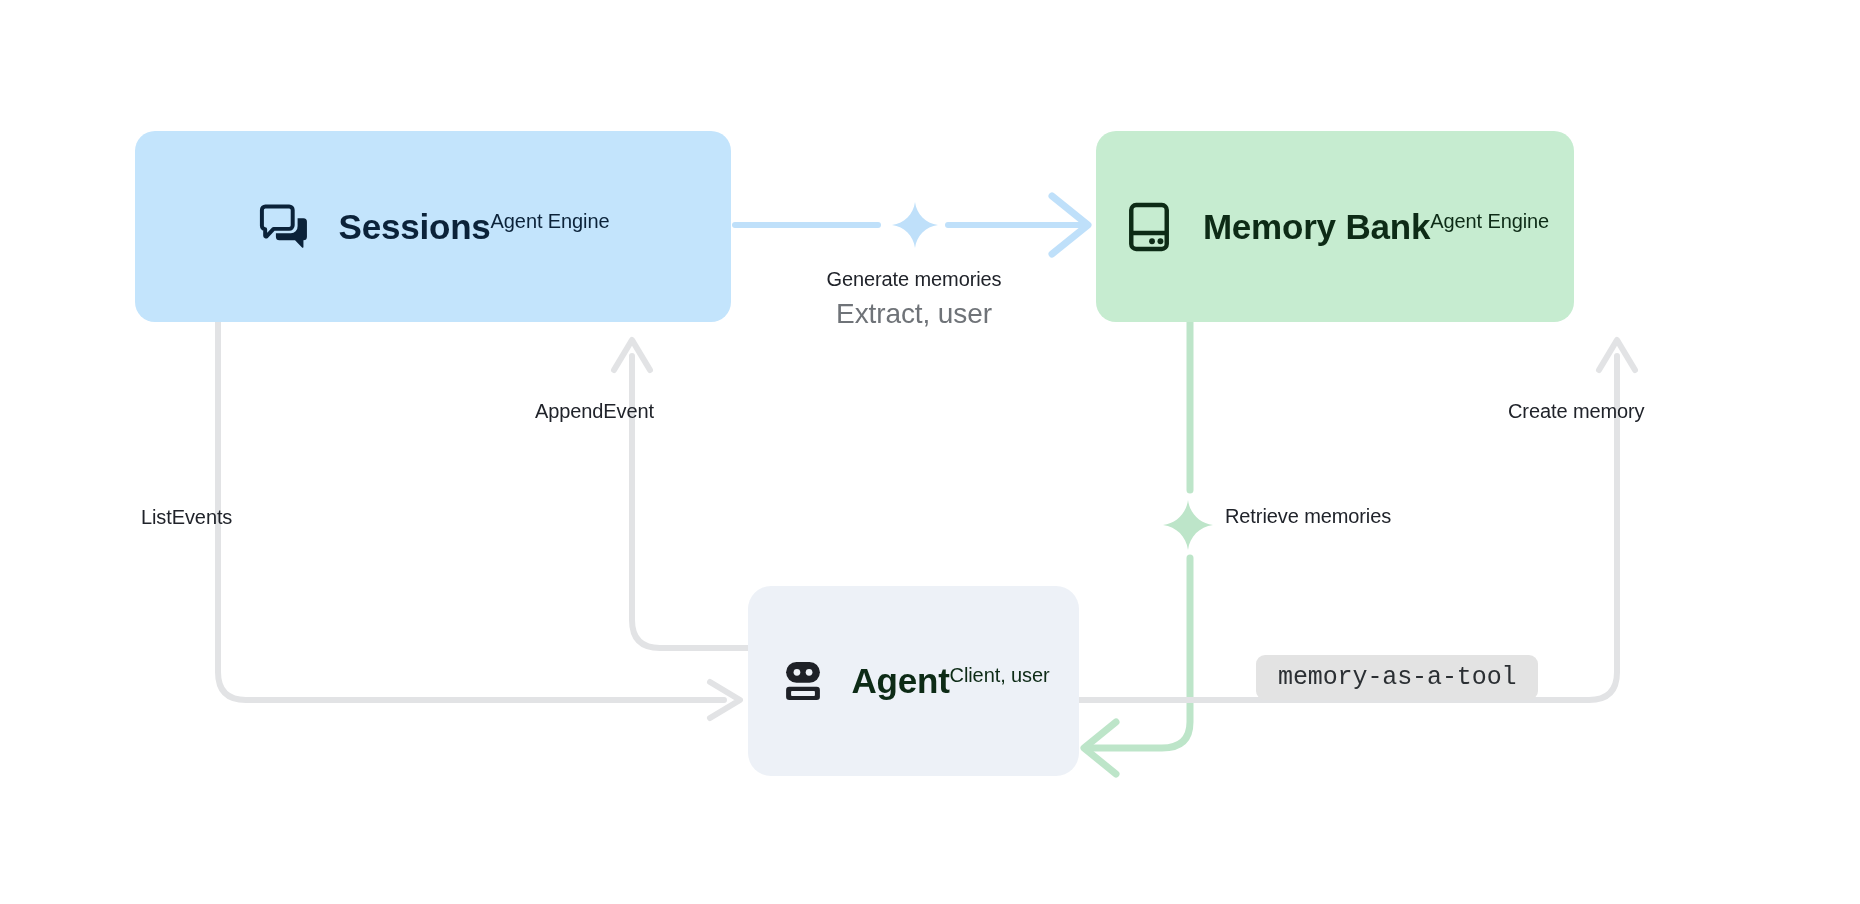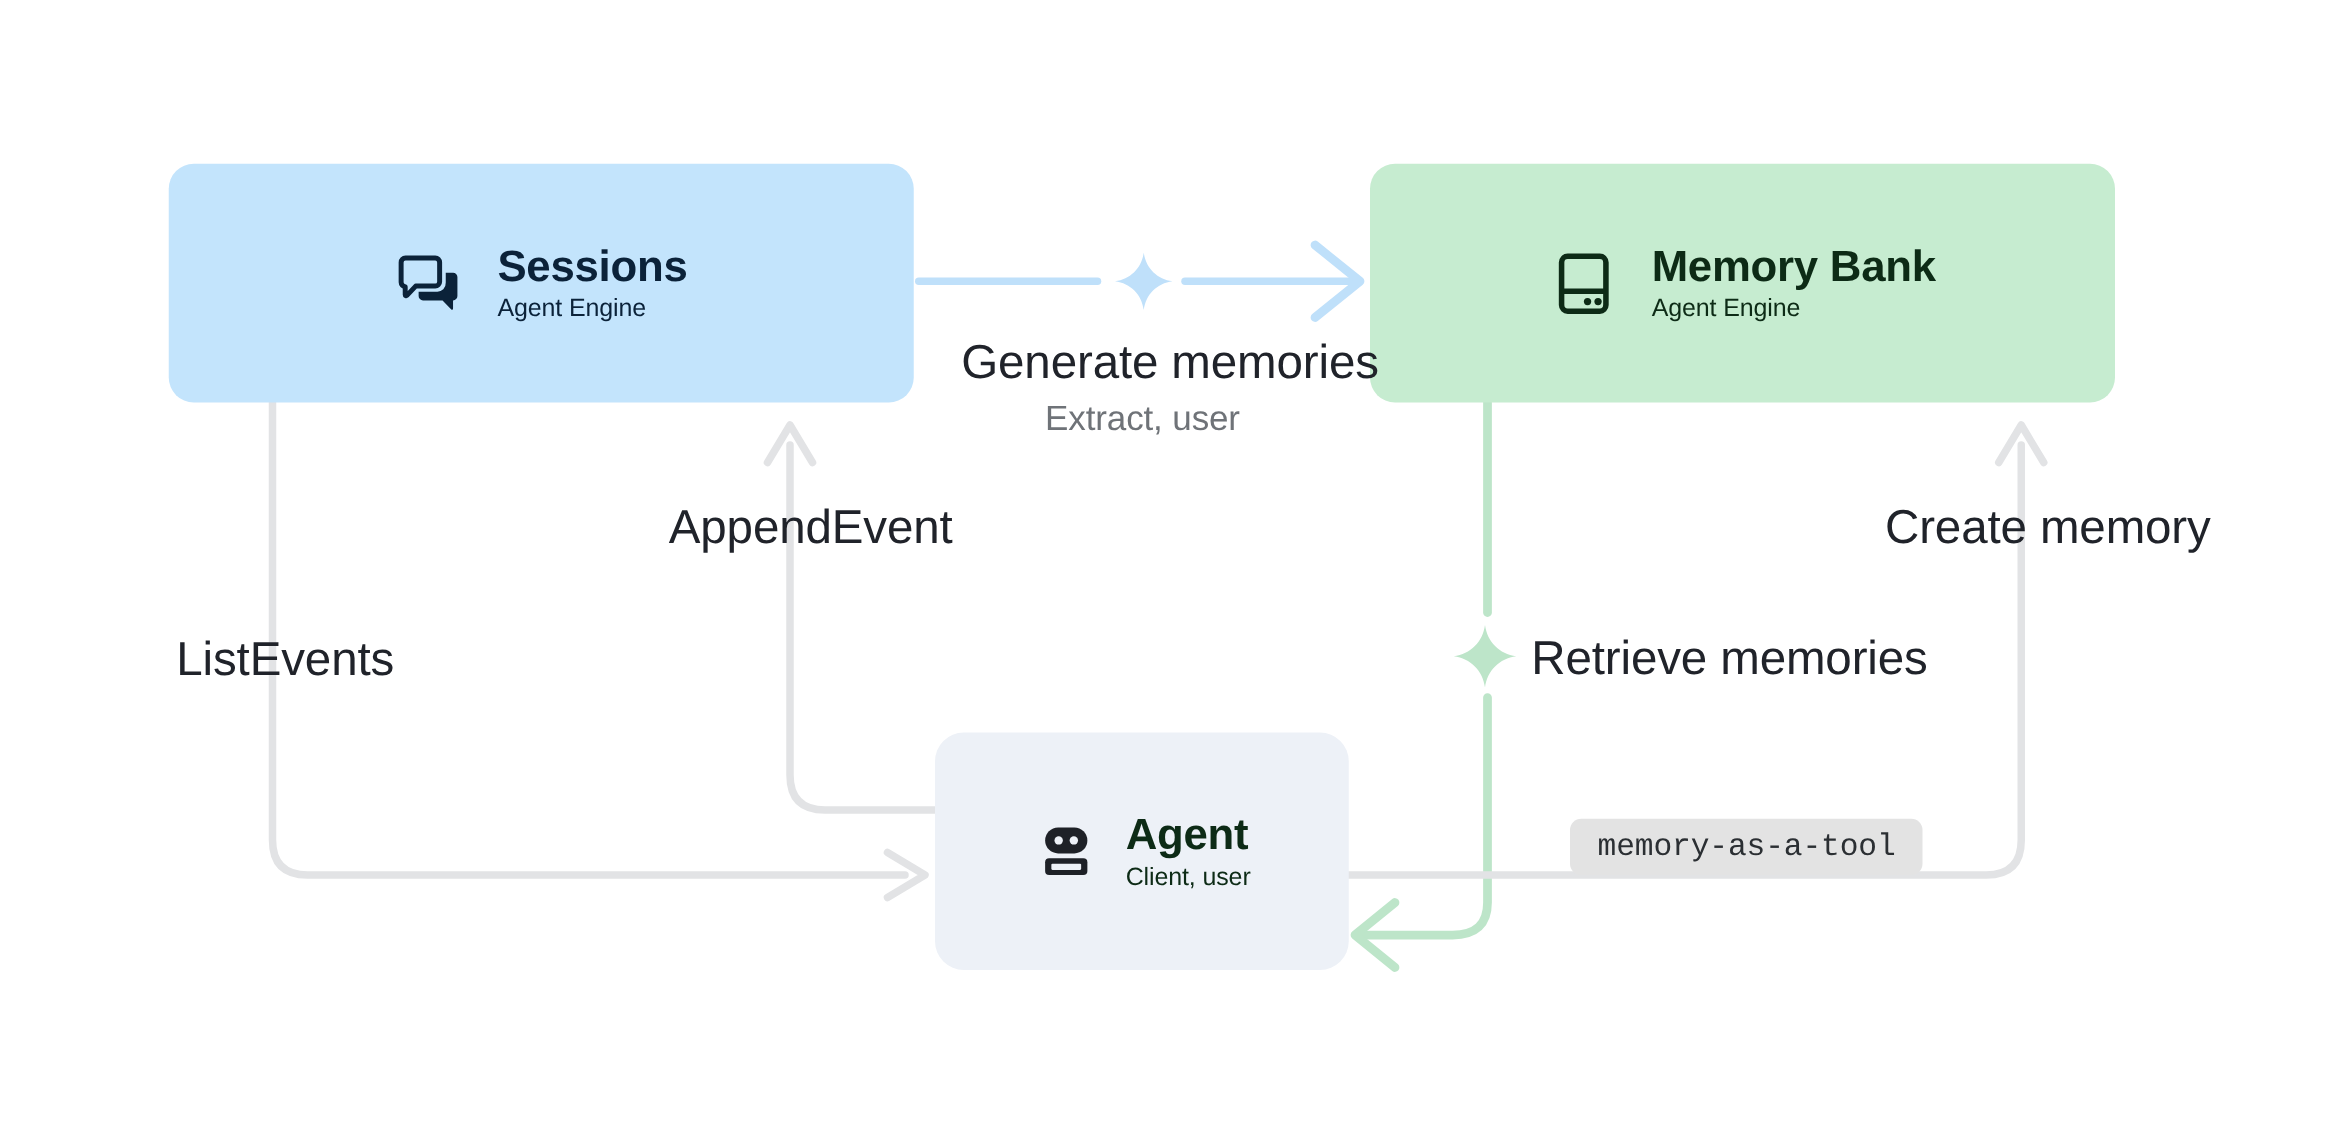--- a/index.html
+++ b/index.html
@@ -42,21 +42,21 @@
     align-items: center;
     gap: 26px;
     margin: 0 auto;
   }
   .node-icon {
     flex: 0 0 auto;
     display: block;
   }
   .node-text {
     display: flex;
-    flex-direction: column;
+    flex-direction: row;
     justify-content: center;
   }
   .node-title {
     font-size: 35px;
     font-weight: 600;
     line-height: 1.12;
     letter-spacing: -0.2px;
     white-space: nowrap;
   }
   .node-sub {
@@ -76,21 +76,21 @@
     height: 191px;
     background: #C3E4FC;
   }
   #node-sessions .node-title,
   #node-sessions .node-sub { color: #0B2239; }
 
   
   #node-memory {
     left: 1096px;
     top: 131px;
-    width: 596px;
+    width: 478px;
     height: 191px;
     background: #C6ECD0;
   }
   #node-memory .node-title,
   #node-memory .node-sub { color: #0D2B16; }
 
   
   #node-agent {
     left: 748px;
     top: 586px;
@@ -104,21 +104,21 @@
   #node-agent .node-inner { gap: 22px; }
 
   
   .edge-label {
     position: absolute;
     white-space: nowrap;
     line-height: 1.18;
   }
   .edge-label .lbl-main {
     display: block;
-    font-size: 38px;
+    font-size: 20px;
     color: #20232A;
     font-weight: 400;
     letter-spacing: -0.1px;
   }
   .edge-label .lbl-sub {
     display: block;
     font-size: 28px;
     color: #6F7378;
     font-weight: 400;
     letter-spacing: -0.1px;

